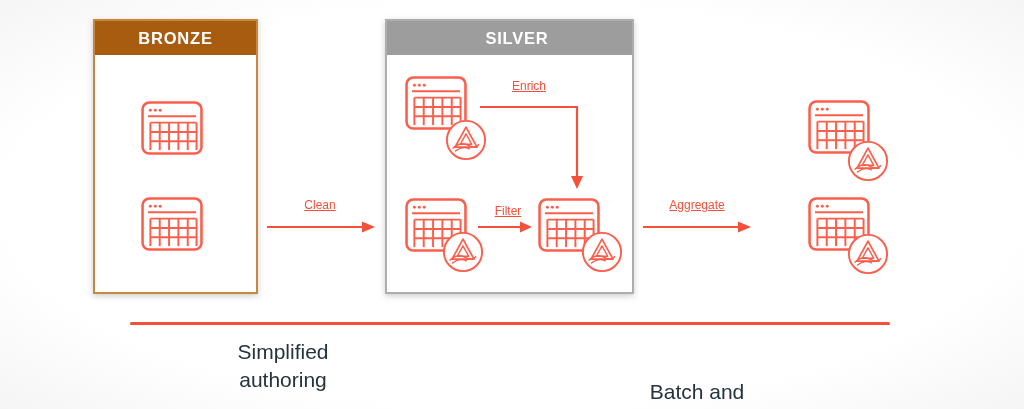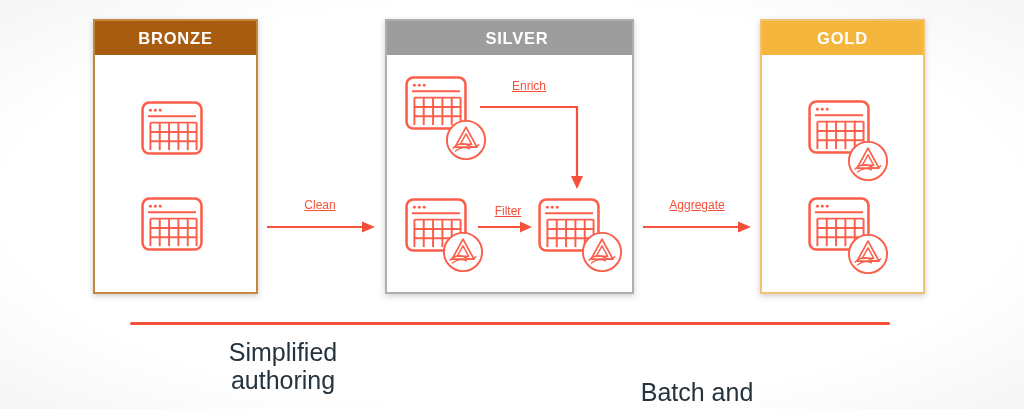--- a/index.html
+++ b/index.html
@@ -42,21 +42,21 @@
   }
 
   
   .divider{
     position:absolute;left:130px;top:322px;width:760px;height:3px;
     background:#F4503A;border-radius:2px;
   }
   .footer-item{
     position:absolute;top:338px;transform:translateX(-50%);
     width:175px;text-align:center;
-    font-size:25px;line-height:28px;color:#24333D;
+    font-size:21px;line-height:28px;color:#24333D;
   }
   .fi-1{left:283px;} .fi-2{left:508px;} .fi-3{left:697px;margin-top:40px;}
 </style>
 </head>
 <body>
 
 <div class="canvas">
 
   <svg width="0" height="0" style="position:absolute" aria-hidden="true">
     <defs>
@@ -145,23 +145,20 @@
         <use href="#dlt-badge" xlink:href="#dlt-badge"></use>
       </svg>
   </div>
 
   <div class="flow-label" style="left:697px;top:198px">Aggregate</div>
   <svg class="arrow" style="left:642px;top:219px" width="110" height="16" viewBox="0 0 110 16">
     <line x1="1" y1="8" x2="97" y2="8"></line>
       <polygon points="96,2.5 109,8 96,13.5"></polygon>
   </svg>
 
-  <section class="stage stage-gold">
-    <header class="stage-header">GOLD</header>
-  </section>
   <div>
     <svg class="tbl" style="left:808px;top:100px" width="63" height="55" viewBox="0 0 64 56">
         <use href="#table-icon" xlink:href="#table-icon"></use>
       </svg>
     <svg class="badge" style="left:847px;top:140px" width="42" height="42" viewBox="0 0 44 44">
         <use href="#dlt-badge" xlink:href="#dlt-badge"></use>
       </svg>
     <svg class="tbl" style="left:808px;top:197px" width="63" height="55" viewBox="0 0 64 56">
         <use href="#table-icon" xlink:href="#table-icon"></use>
       </svg>

